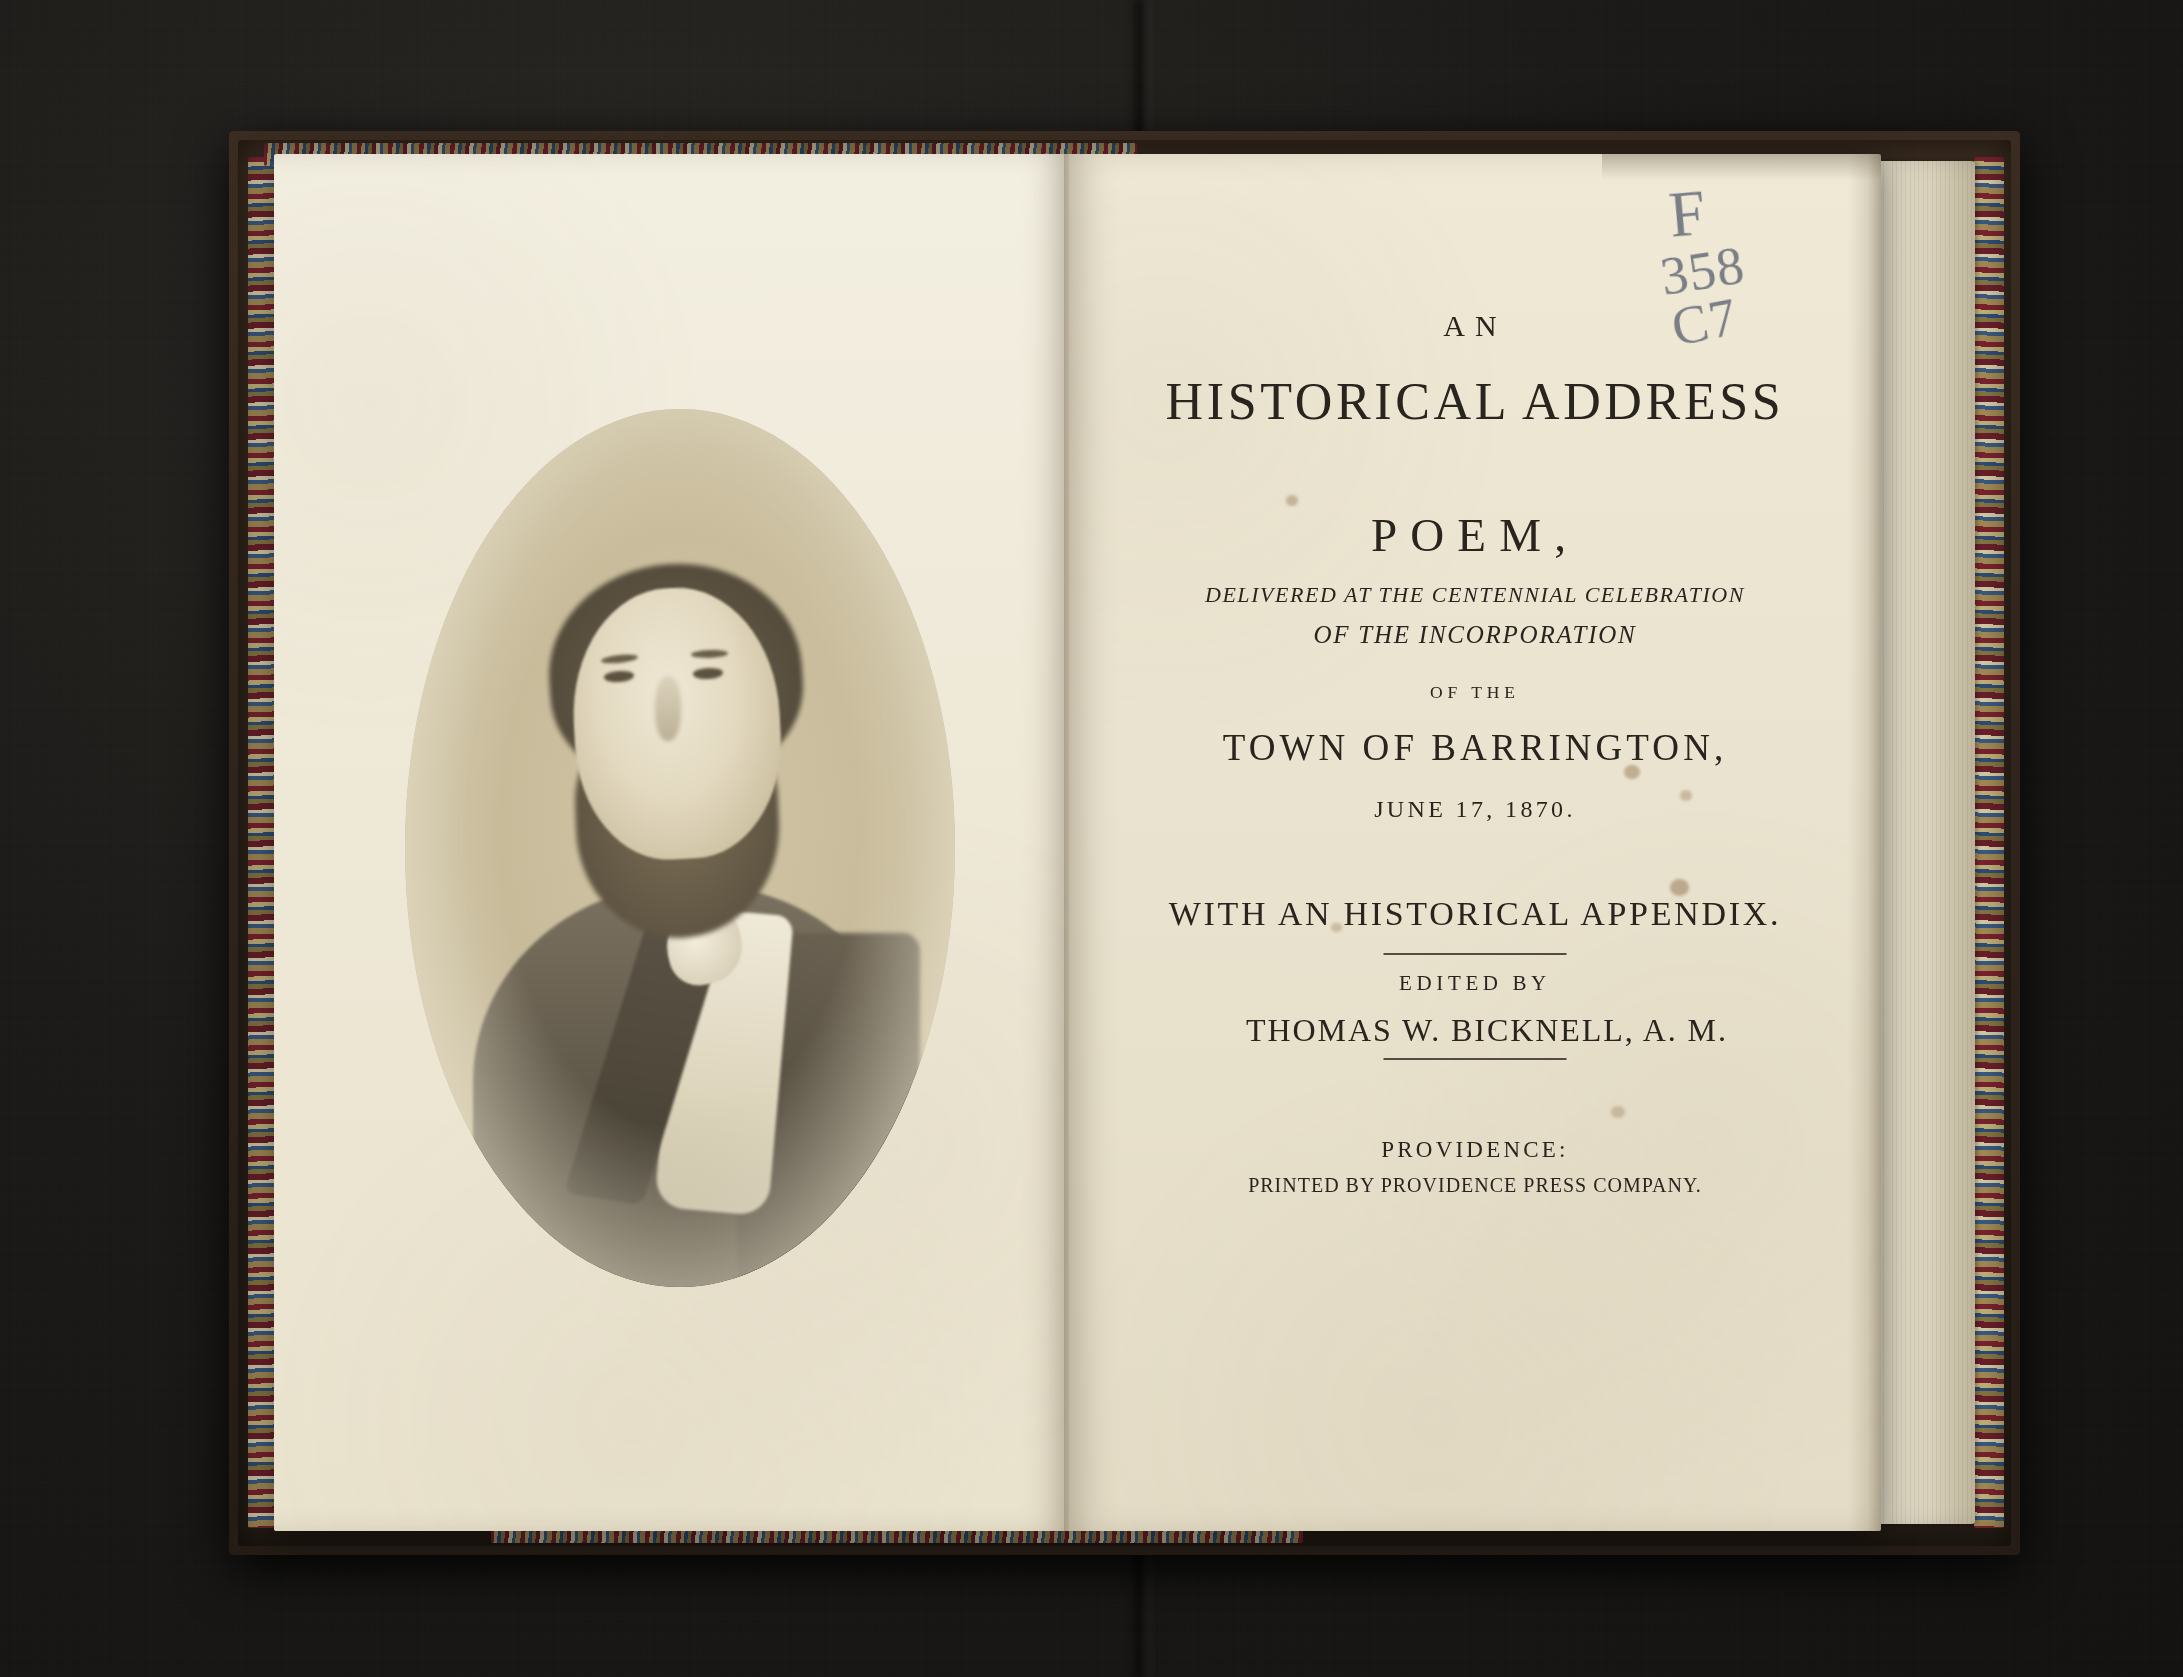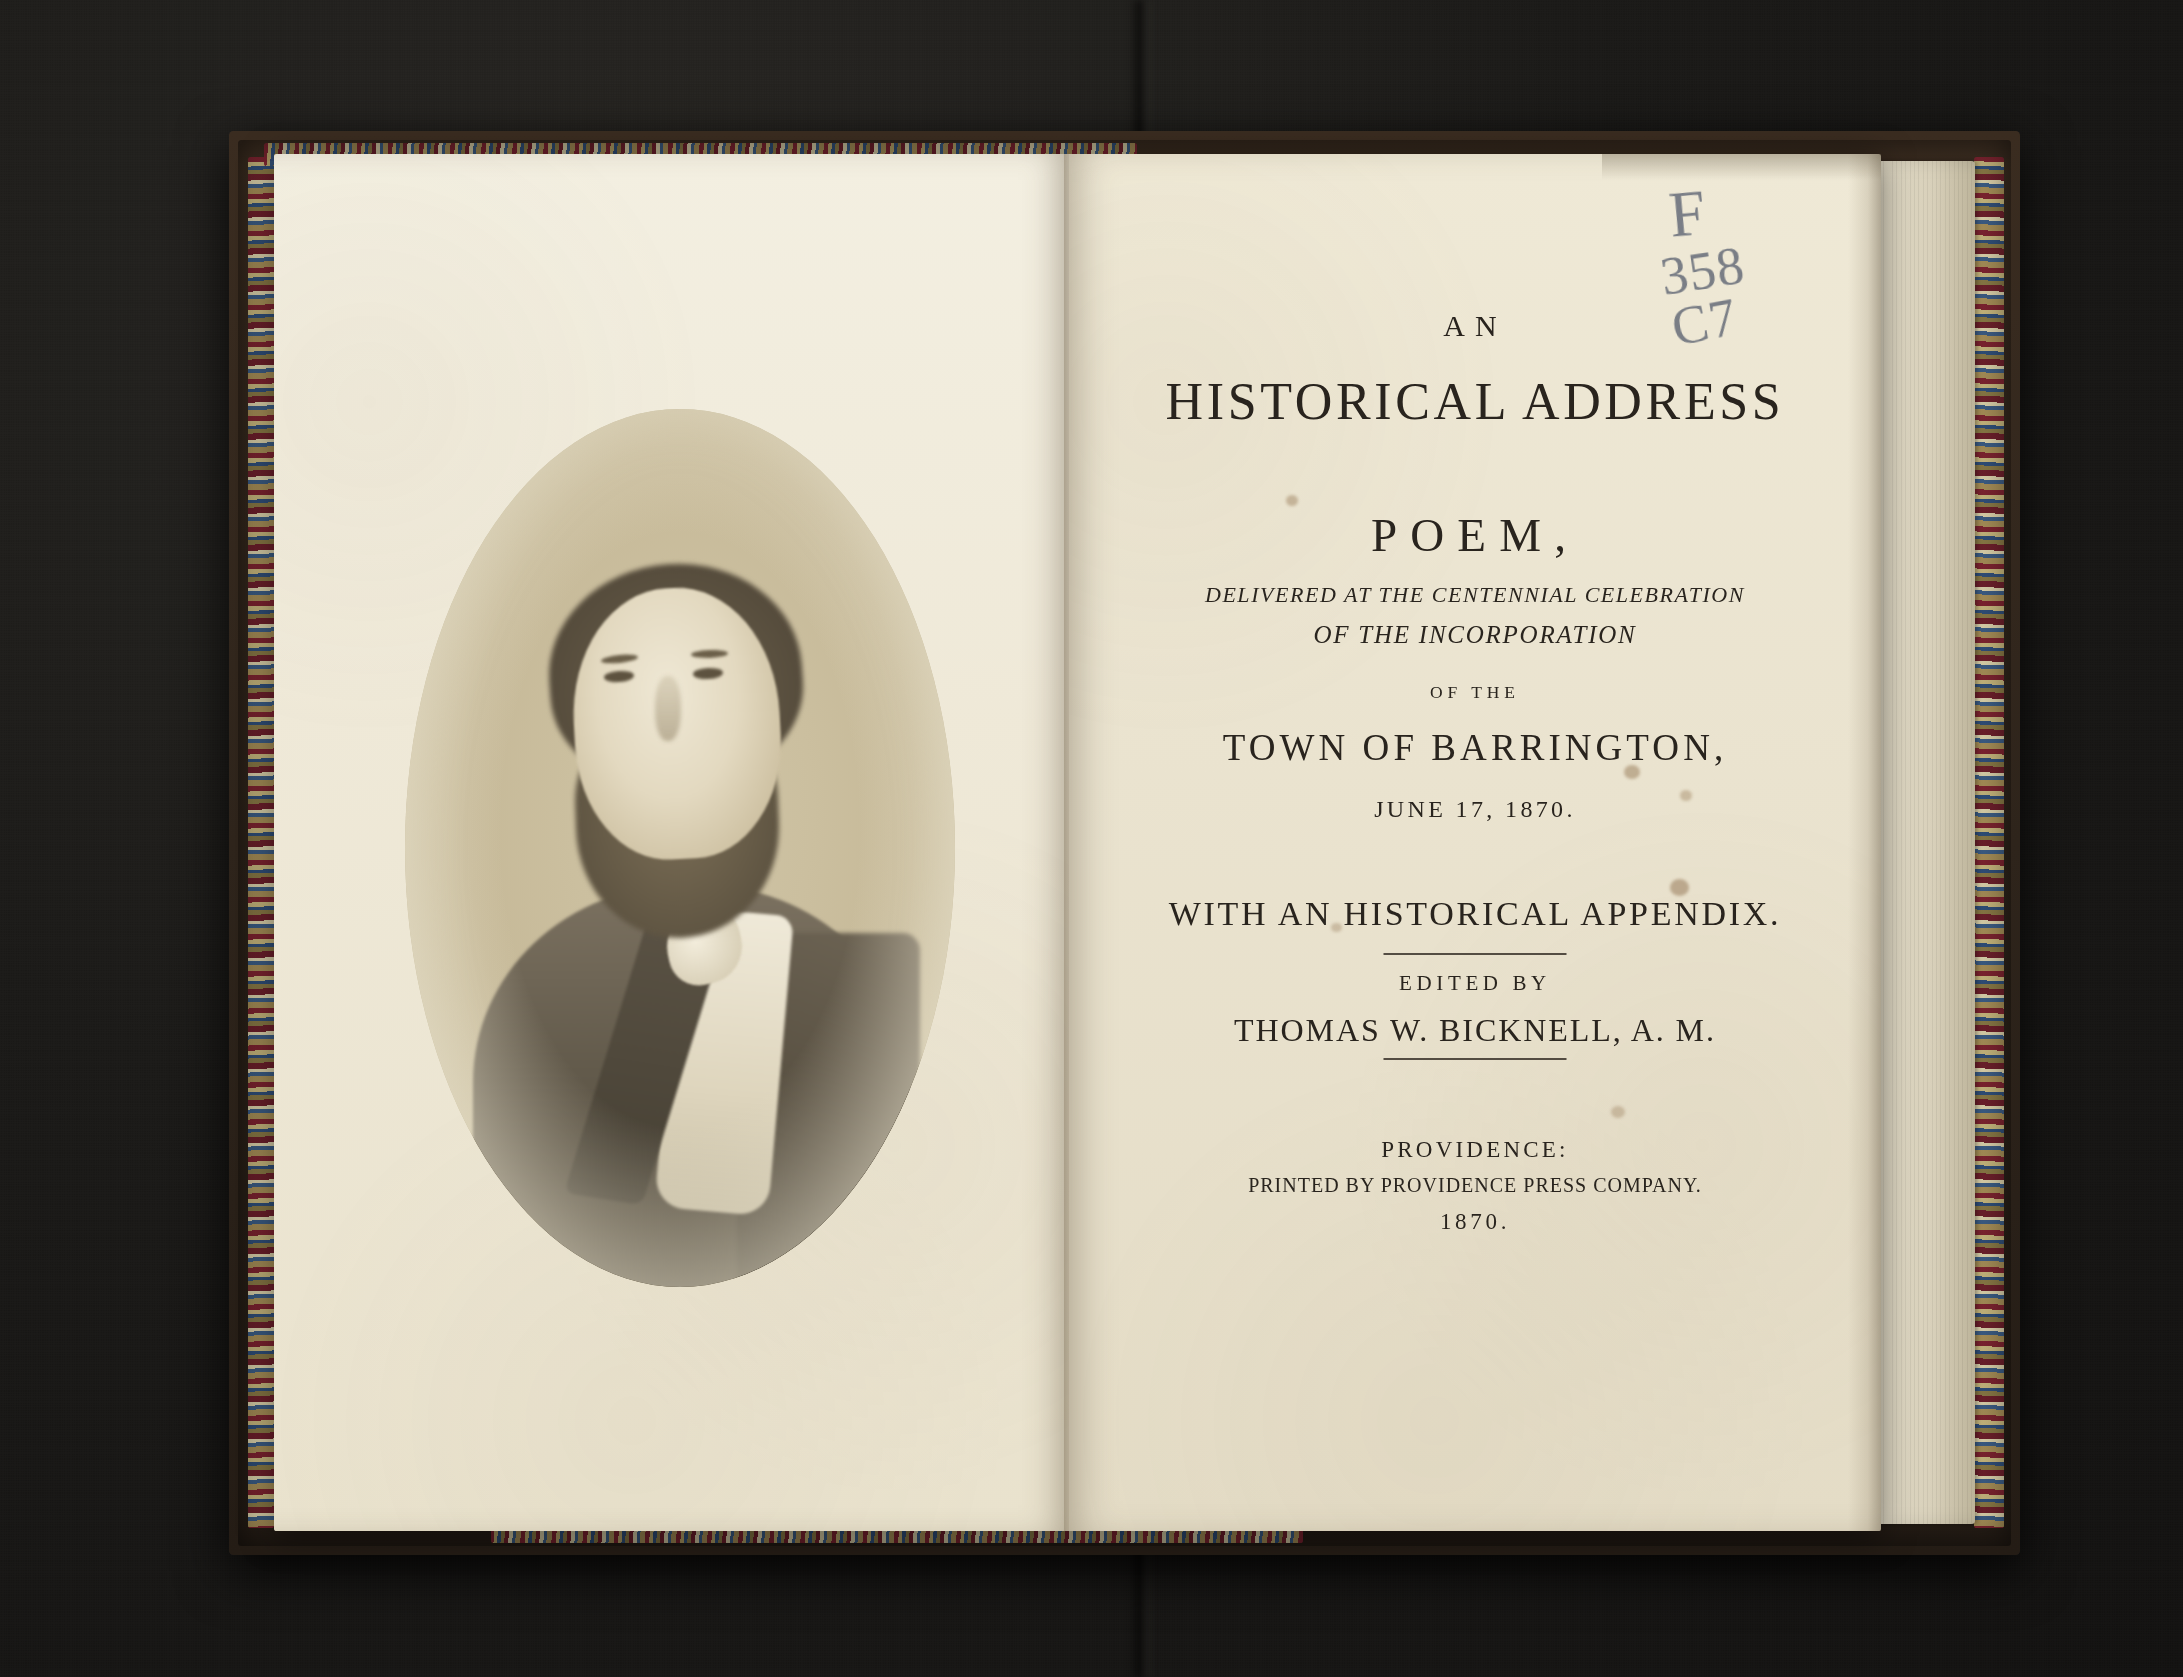--- a/index.html
+++ b/index.html
@@ -317,21 +317,21 @@
     background: #3a332a;
     left: 50%;
     transform: translateX(-50%);
     width: 183px;
     opacity: 0.85;
   }
   .rule-top    { top: 799px; }
   .rule-bottom { top: 904px; }
 
   .t-editedby { top: 817px; font-size: 21px; letter-spacing: 0.22em; }
-  .t-editor   { top: 858px; font-size: 32px; letter-spacing: 0.06em; }
+  .t-editor   { top: 858px; font-size: 32px; letter-spacing: 0.06em; margin-left: 12px; }
 
   .t-place    { top: 983px; font-size: 23px; letter-spacing: 0.14em; }
   .t-printer  { top: 1020px; font-size: 20px; letter-spacing: 0.05em; }
   .t-year     { top: 1055px; font-size: 23px; letter-spacing: 0.16em; }
 
   
   .callnumber {
     position: absolute;
     right: 52px;
     top: 26px;
@@ -446,21 +446,20 @@
         <div class="tl t-date">JUNE 17, 1870.</div>
         <div class="tl t-appendix">WITH AN HISTORICAL APPENDIX.</div>
 
         <div class="rule rule-top"></div>
         <div class="tl t-editedby">EDITED BY</div>
         <div class="tl t-editor">THOMAS W. BICKNELL, A. M.</div>
         <div class="rule rule-bottom"></div>
 
         <div class="tl t-place">PROVIDENCE:</div>
         <div class="tl t-printer">PRINTED BY PROVIDENCE PRESS COMPANY.</div>
-        <div class="tl t-year">1870.</div>
       </div>
 
       <div class="callnumber">
         <span class="cn-line cn-1">F</span>
         <span class="cn-line cn-2">358</span>
         <span class="cn-line cn-3">C7</span>
       </div>
 
       <div class="fore-curl"></div>
       <div class="top-curl"></div>

